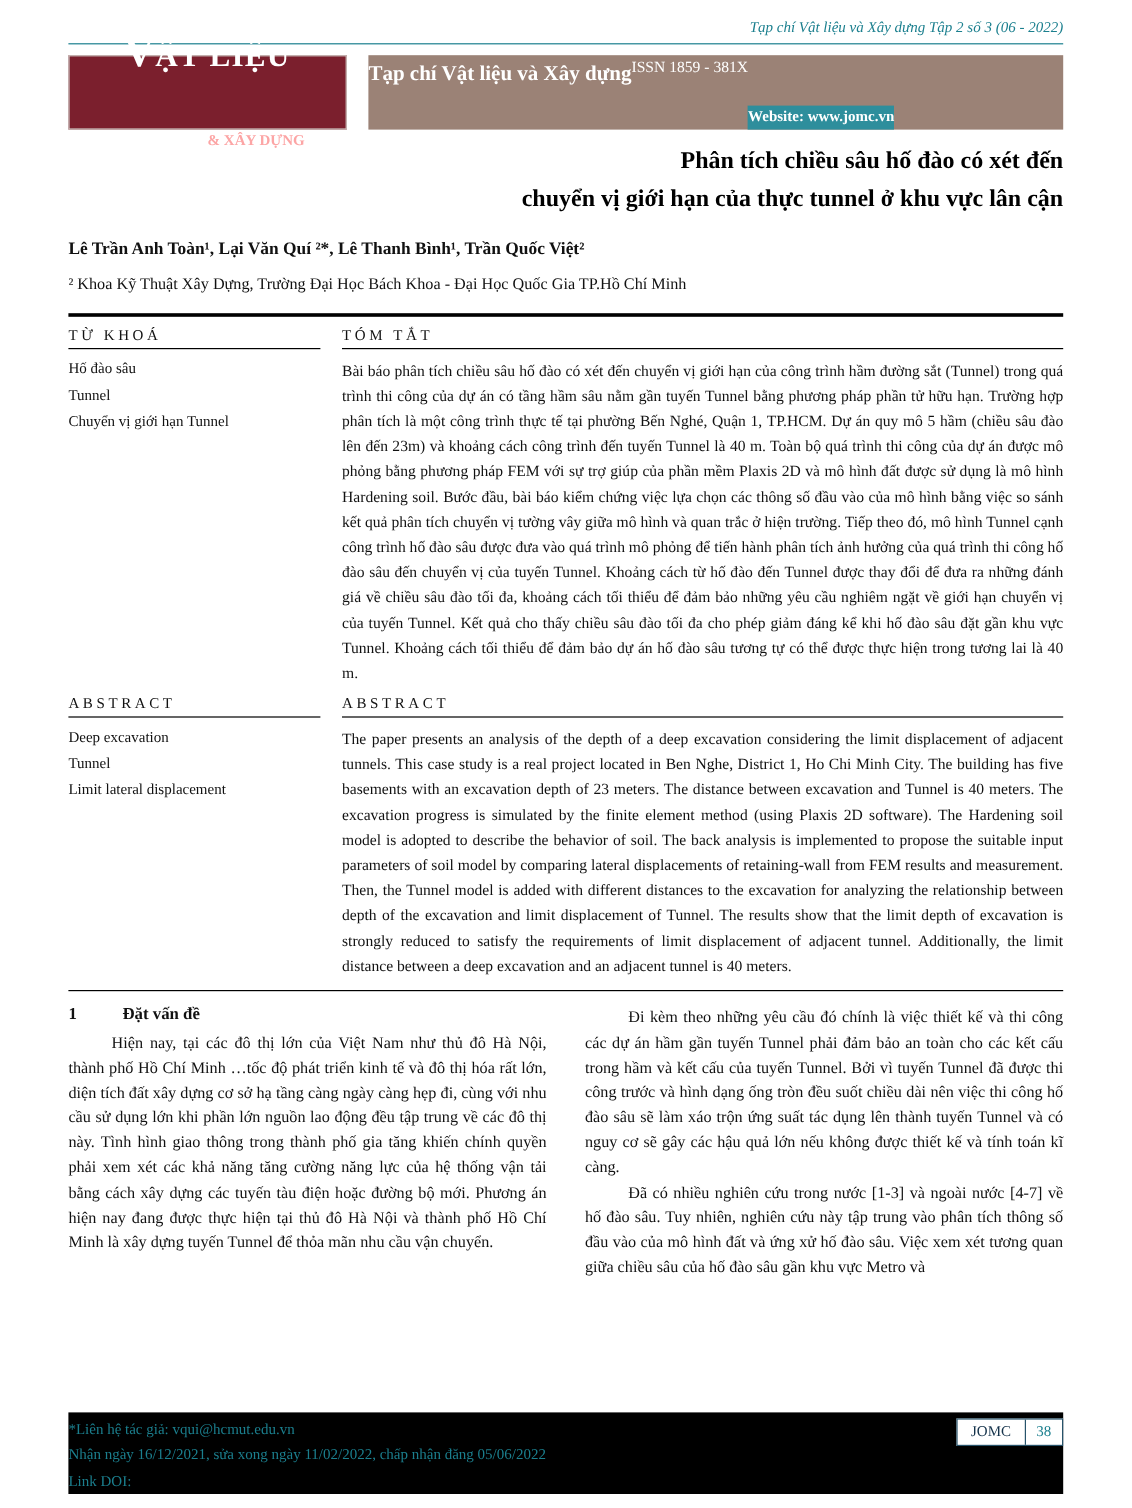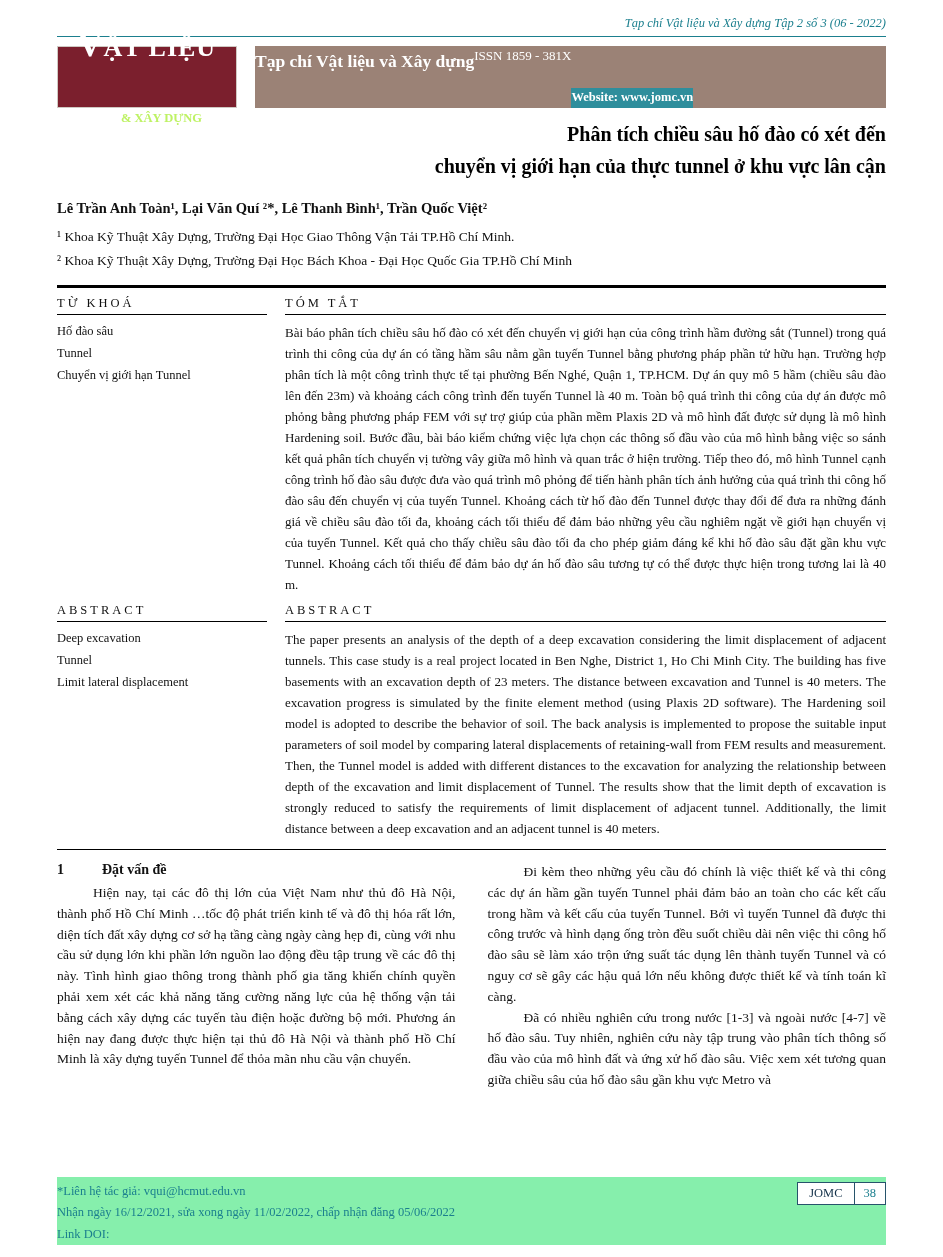--- a/index.html
+++ b/index.html
@@ -7,26 +7,26 @@
   .page {
     position:relative; width:943px; height:1257px; background:#fff;
     font-family:"Liberation Serif", serif; color:#111;
     padding:16px 57px 0 57px; overflow:hidden;
   }
   .issue-line { text-align:right; font-style:italic; font-size:12.5px; color:#1b7f8e; margin-bottom:5px; }
   .teal-rule { border:none; border-top:1.5px solid #1b7f8e; margin:0 0 9px 0; }
 
   .header-row { display:flex; gap:18px; height:62px; }
   .logo {
-    width:180px; background:#7b1f2d; color:#fff; border:1px solid #cfc9c3;
+    width:232px; background:#7b1f2d; color:#fff; border:1px solid #cfc9c3;
     display:flex; flex-direction:column; justify-content:center; padding:2px 10px;gap:48px;
   }
   .logo-main { font-size:26px; font-weight:bold; letter-spacing:1px; line-height:30px; text-align:center; }
   .logo-main::first-letter { font-size:34px; }
-  .logo-sub { font-size:12.5px; color:#bef264; text-align:right; padding-right:24px; line-height:14px; font-weight:bold; }
+  .logo-sub { font-size:12.5px; color:#fca5a5; text-align:right; padding-right:24px; line-height:14px; font-weight:bold; }
   .banner { flex:1; background:#9b8276; color:#fff; display:flex; flex-direction:row; text-align:center; }
   .banner-title { font-size:17.5px; font-weight:bold; padding-top:5px; }
   .banner-issn { font-size:13px; padding:2px 0 3px; }
   .banner-website { margin-top:auto; background:#2e8e9c; font-size:12.5px; font-weight:bold; padding:2px 0 3px; cursor:pointer;text-align:center; }
 
   .article-title { margin-top:10px; text-align:right; font-size:20px; font-weight:bold; line-height:32px; color:#000; }
   .authors { margin-top:18px; font-size:14.5px; font-weight:bold; }
   .affiliations { margin-top:8px; font-size:13.5px; line-height:24px; }
 
   .abstract-grid {
@@ -41,21 +41,21 @@
   .abstract-text { font-size:13px; line-height:21px; text-align:justify; }
 
   .body-grid {
     margin-top:10px; border-top:1.5px solid #000; padding-top:12px;
     display:grid; grid-template-columns:1fr 1fr; column-gap:32px;
   }
   .sec-head { font-size:14px; font-weight:bold; margin-bottom:5px; }
   .sec-title { margin-left:38px; }
   .body-para { font-size:13.5px; line-height:20.8px; text-align:justify; text-indent:36px; }
 
-  .footer { position:absolute; left:57px; right:57px; bottom:12px; background:#86efac; padding-top:4px; }
+  .footer { position:absolute; left:57px; right:57px; bottom:12px; background:#000000; padding-top:4px; }
   .footer-line { color:#1b7f8e; font-size:12.5px; line-height:21.5px; }
   .footer-email { cursor:pointer; }
   .jomc-box { position:absolute; right:0; top:5px; display:flex; border:1.2px solid #27536b; background:#fff; }
   .jomc-journal { padding:3px 11px; border-right:1.2px solid #27536b; color:#14324a; font-size:12.5px; }
   .jomc-page { padding:3px 9px; color:#1b7f8e; font-size:12.5px; }
 </style>
 </head>
 <body>
 
 <div class="page">
@@ -76,21 +76,20 @@
   </div>
 
   <div class="article-title">
     <div>Phân tích chiều sâu hố đào có xét đến</div>
     <div>chuyển vị giới hạn của thực tunnel ở khu vực lân cận</div>
   </div>
 
   <div class="authors">Lê Trần Anh Toàn¹, Lại Văn Quí ²*, Lê Thanh Bình¹, Trần Quốc Việt²</div>
 
   <div class="affiliations">
-    <div>¹ Khoa Kỹ Thuật Xây Dựng, Trường Đại Học Giao Thông Vận Tải TP.Hồ Chí Minh.</div>
     <div>² Khoa Kỹ Thuật Xây Dựng, Trường Đại Học Bách Khoa - Đại Học Quốc Gia TP.Hồ Chí Minh</div>
   </div>
 
   <div class="abstract-grid">
 
     <div>
       <div class="col-heading">TỪ KHOÁ</div>
       <div class="kw-item">Hố đào sâu</div>
       <div class="kw-item">Tunnel</div>
       <div class="kw-item">Chuyển vị giới hạn Tunnel</div>

